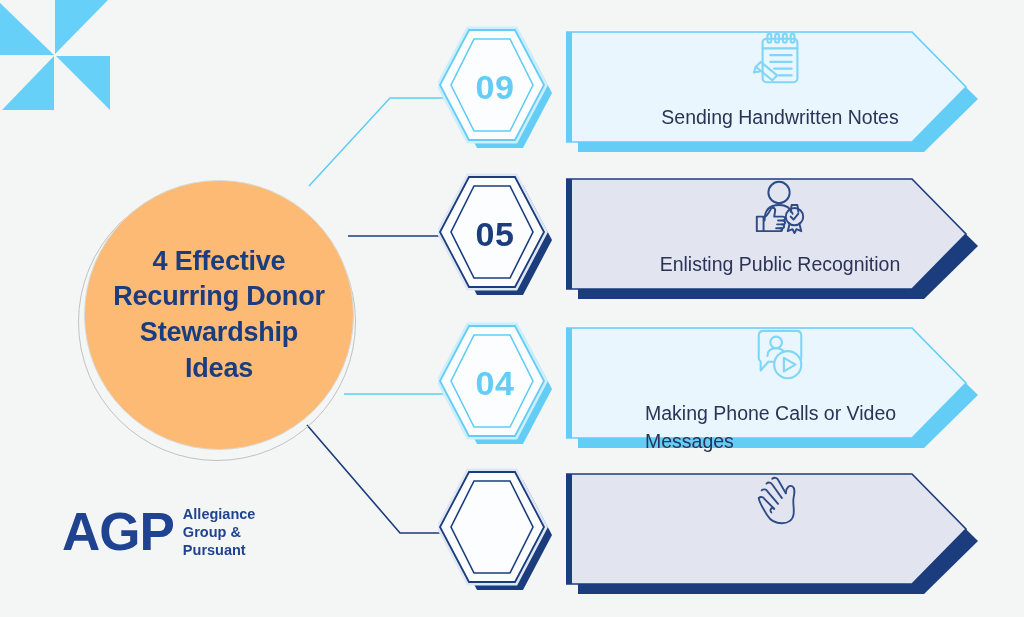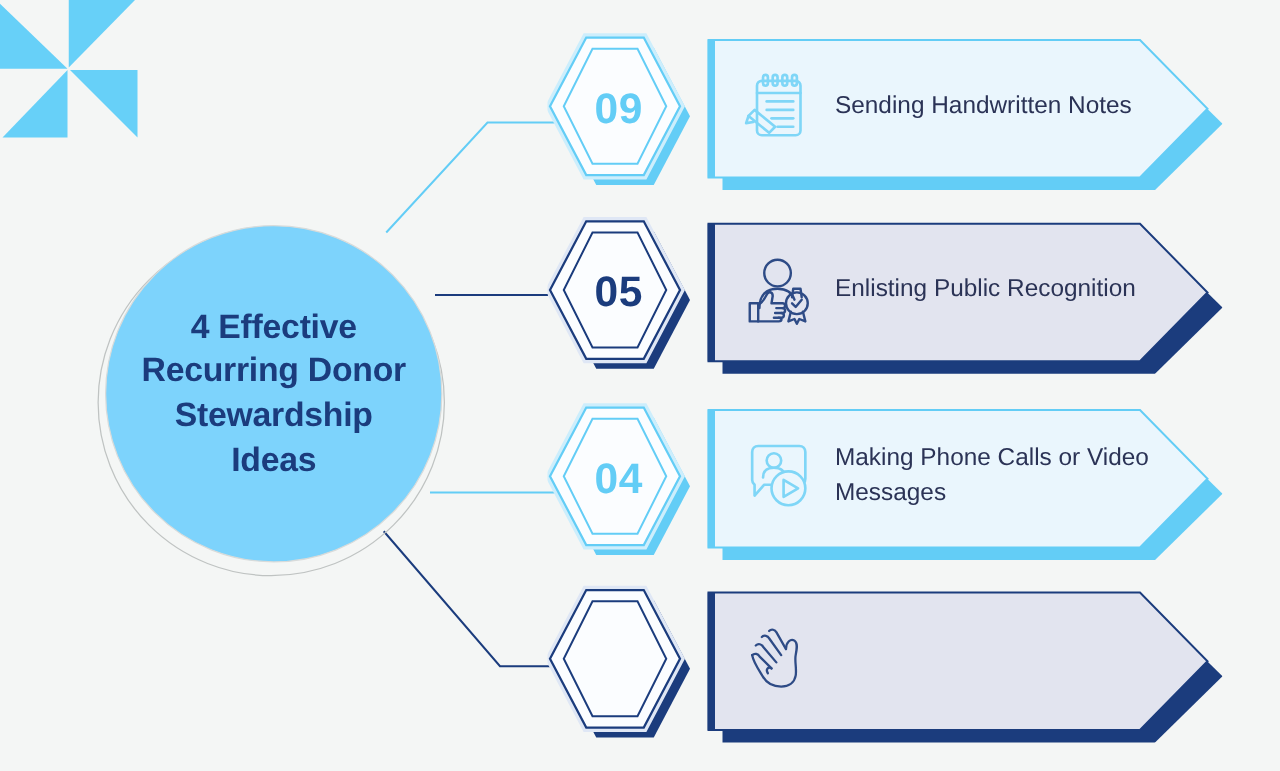--- a/index.html
+++ b/index.html
@@ -26,21 +26,21 @@
     width: 276px; height: 276px;
     border-radius: 50%;
     border: 1px solid #bfc3c2;
     background: transparent;
   }
   .circle {
     position: absolute;
     left: 84px; top: 180px;
     width: 268px; height: 268px;
     border-radius: 50%;
-    background: #7dd3fc;
+    background: #fdba74;
     border: 1px solid #d8dbda;
     display: flex;
     align-items: center;
     justify-content: center;
   }
   .circle-text {
     color: #1b3c7d;
     font-weight: bold;
     font-size: 27px;
     line-height: 1.32;
@@ -79,20 +79,21 @@
 
   .banner-content {
     position: absolute;
     left: 0; top: 0;
     width: 400px; height: 110px;
     display: flex;
     align-items: center;
     gap: 16px;
     padding-left: 28px;
     box-sizing: border-box;
+    flex-direction: column;
   }
   .icon-box { width: 58px; height: 58px; flex: 0 0 58px; }
   .item-title {
     font-size: 19.5px;
     line-height: 1.42;
     color: #2b3356;
     max-width: 270px;
   }
 
   
@@ -270,14 +271,22 @@
             <path d="M11 19 C13 17 16 18 17 20 L28 33"></path>
             <path d="M8 27 C10 25 13 26 14 28 L24 38"></path>
             <path d="M36 22 C36 16 40 13 43 15 C46 17 45 22 44 27 C43 32 45 38 44 44 C43 50 38 53 32 53 C25 53 20 50 17 45 C14 40 9 33 8 27"></path>
             <path d="M24 38 C21 36 19 39 21 42"></path>
           </svg>
         </div>
       </div>
     </div>
   </div>
 
+  <div class="logo">
+    <div class="logo-agp">AGP</div>
+    <div class="logo-sub">
+      <div>Allegiance</div>
+      <div>Group &amp;</div>
+      <div>Pursuant</div>
+    </div>
+  </div>
 
 </div>
 
 </body></html>

